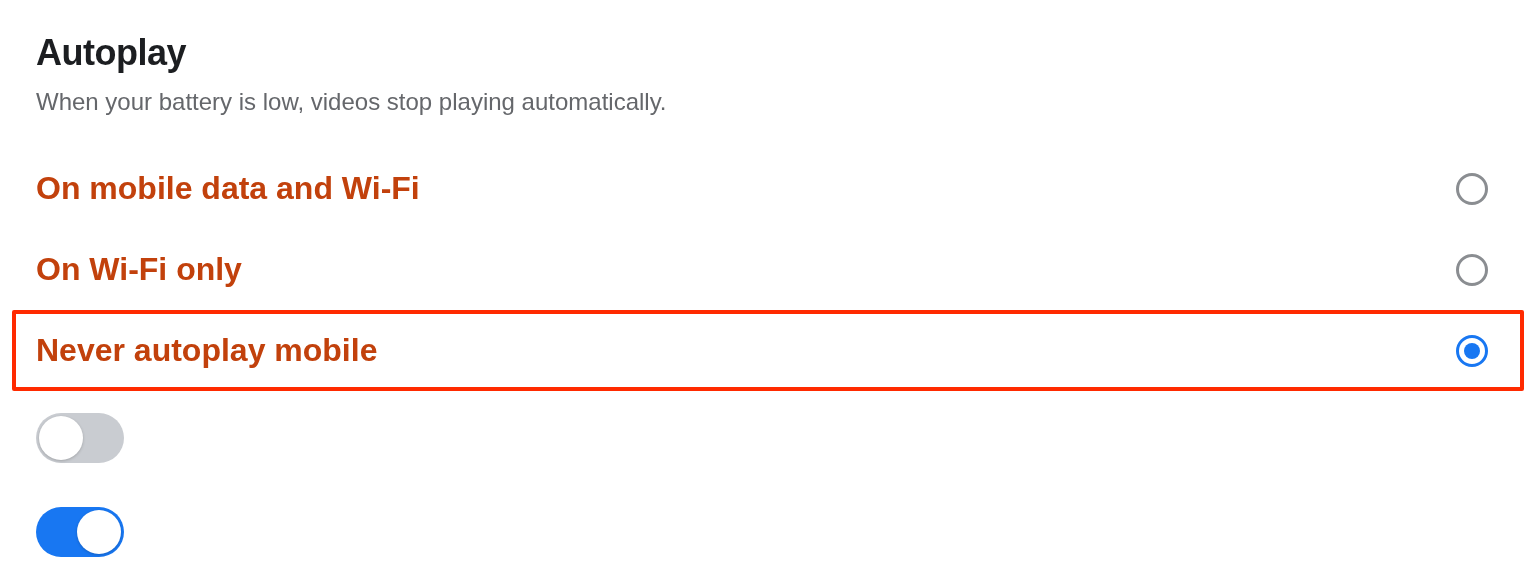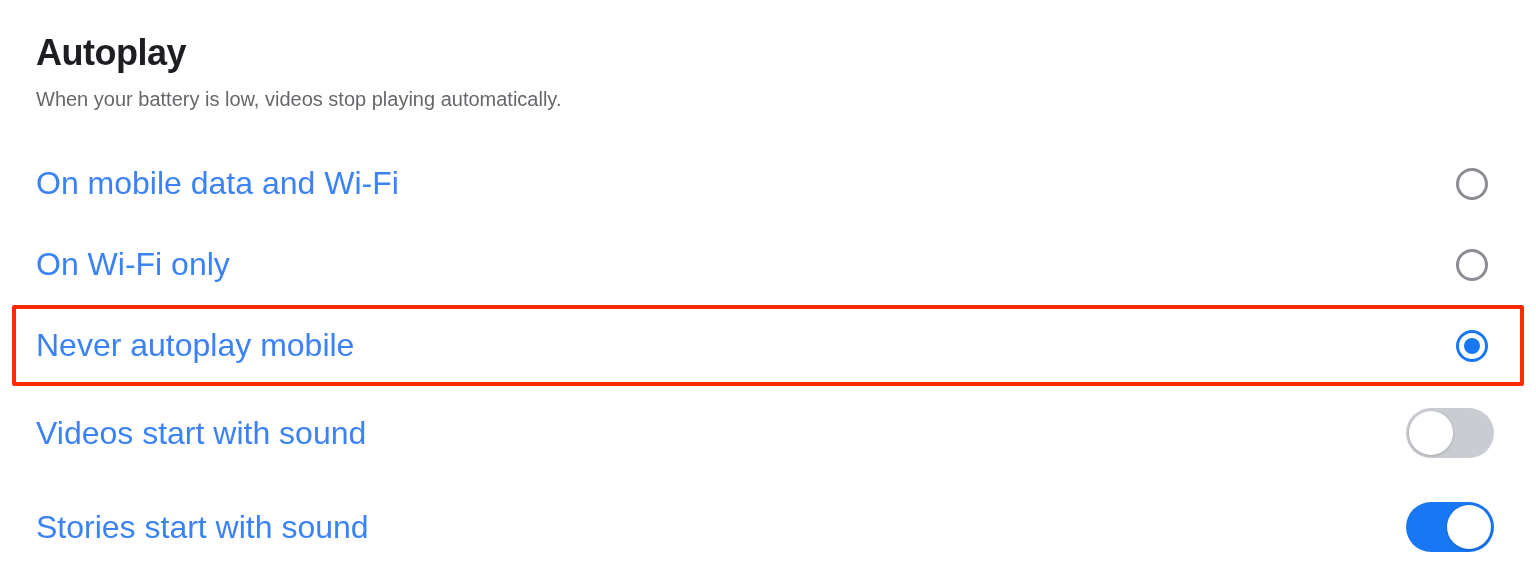--- a/index.html
+++ b/index.html
@@ -15,35 +15,35 @@
       padding: 32px 36px;
     }
     .section-title {
       font-size: 36px;
       font-weight: 700;
       color: #1c1e21;
       margin-bottom: 14px;
       letter-spacing: -0.5px;
     }
     .section-subtitle {
-      font-size: 20px;
+      font-size: 24px;
       color: #65676b;
       margin-bottom: 32px;
     }
     .row {
       display: flex;
       align-items: center;
       justify-content: space-between;
       padding: 22px 0;
       position: relative;
     }
     .row-label {
       font-size: 32px;
-      color: #3b82f6;
-      font-weight: 400;
+      color: #c2410c;
+      font-weight: 700;
     }
     .highlight-box {
       position: absolute;
       left: -24px;
       right: -24px;
       top: 0;
       bottom: 0;
       border: 4px solid #ff2a00;
       border-radius: 2px;
       pointer-events: none;
@@ -121,25 +121,23 @@
     <span class="radio"></span>
   </div>
 
   <div class="row">
     <div class="highlight-box"></div>
     <span class="row-label">Never autoplay mobile</span>
     <span class="radio selected"></span>
   </div>
 
   <div class="row">
-    <span class="row-label">Videos start with sound</span>
     <span class="toggle off">
       <span class="toggle-thumb"></span>
     </span>
   </div>
 
   <div class="row">
-    <span class="row-label">Stories start with sound</span>
     <span class="toggle on">
       <span class="toggle-thumb"></span>
     </span>
   </div>
 </div>
 
 </body></html>

